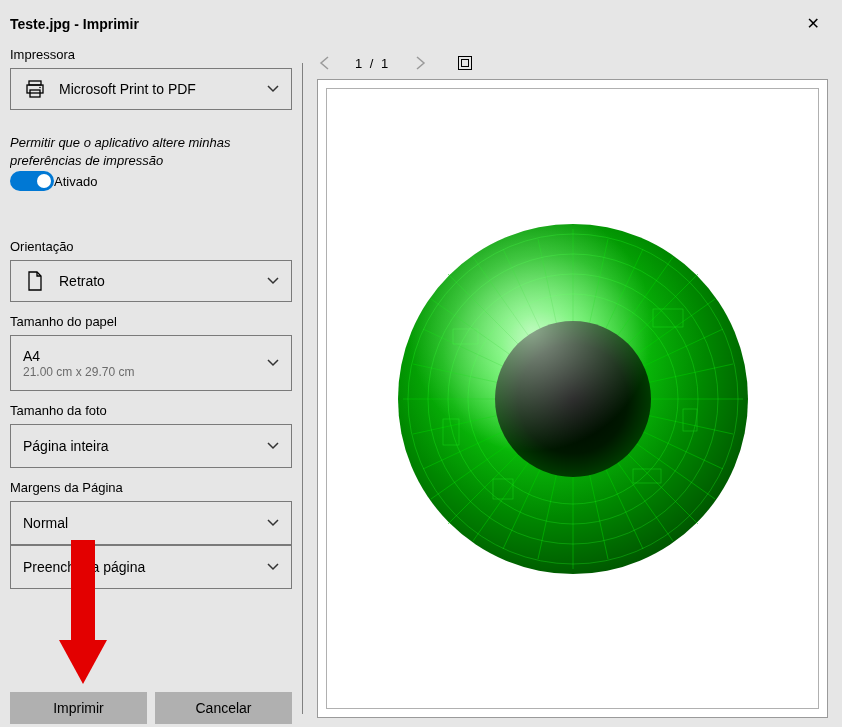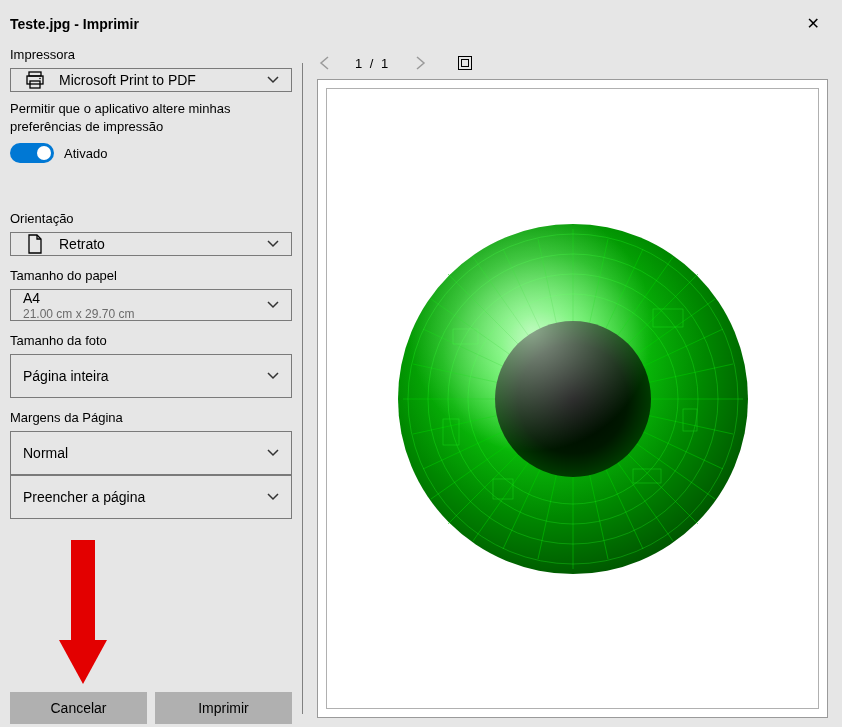--- a/index.html
+++ b/index.html
@@ -8,33 +8,33 @@
     .title-text { font-size: 14px; font-weight: 600; color: #000; }
     .close-x { font-size: 16px; color: #000; cursor: pointer; padding: 4px 8px; }
     .content { display: flex; height: calc(100% - 36px); }
     .left-panel { width: 302px; padding: 0 10px 10px 10px; display: flex; flex-direction: column; }
     .scroll-area { flex: 1; overflow: hidden; }
     .divider { width: 1px; background: #808080; margin-top: 20px; margin-bottom: 20px; }
     .right-panel { flex: 1; display: flex; flex-direction: column; padding: 0 14px 16px 14px; }
 
     .section-label { font-size: 13px; color: #000; margin-top: 12px; margin-bottom: 6px; }
     .section-label.first { margin-top: 4px; }
-    .permit-label { font-size: 13px; color: #000; margin-top: 8px; line-height: 1.35; }
-
-    .dropdown { height: 24px; border: 1px solid #7a7a7a; background: #e6e6e6; display: flex; align-items: center; padding: 0 12px; cursor: pointer; position: relative; }
+    .permit-label { font-size: 13px; color: #000; margin-top: 24px; line-height: 1.35; font-style: italic; }
+
+    .dropdown { height: 42px; border: 1px solid #7a7a7a; background: #e6e6e6; display: flex; align-items: center; padding: 0 12px; cursor: pointer; position: relative; }
     .dropdown.small { height: 44px; }
-    .dropdown.double { height: 32px; flex-direction: row; align-items: center; }
+    .dropdown.double { height: 56px; flex-direction: row; align-items: center; }
     .dd-icon { width: 24px; display: flex; align-items: center; justify-content: center; margin-right: 12px; }
     .dd-value { flex: 1; font-size: 14px; color: #000; }
     .dd-stack { display: flex; flex-direction: column; flex: 1; }
     .dd-sub { font-size: 12px; color: #6b6b6b; margin-top: 1px; }
     .chevron { width: 12px; height: 12px; display: flex; align-items: center; justify-content: center; }
     .chevron svg { stroke: #333; }
 
-    .toggle-row { display: flex; align-items: center; gap: 10px; margin-top: 8px; }
+    .toggle-row { display: flex; align-items: center; margin-top: 2px; }
     .toggle { width: 44px; height: 20px; background: #0078d4; border-radius: 10px; position: relative; cursor: pointer; }
     .toggle .knob { position: absolute; right: 3px; top: 3px; width: 14px; height: 14px; background: #fff; border-radius: 50%; }
     .toggle-label { font-size: 13px; color: #000; }
 
     .gap-large { height: 36px; }
 
     .action-row { display: flex; gap: 8px; margin-top: 10px; }
     .action-btn { flex: 1; height: 32px; border: none; background: #b0b0b0; font-size: 14px; color: #000; cursor: pointer; }
 
     .preview-toolbar { display: flex; align-items: center; justify-content: flex-start; gap: 22px; padding: 12px 0 8px 0; }
@@ -149,22 +149,22 @@
         <div class="chevron">
           <svg width="12" height="8" viewBox="0 0 12 8">
               <path d="M1 1l5 5 5-5" fill="none" stroke-width="1.5"></path>
             </svg>
         </div>
       </div>
 
     </div>
 
     <div class="action-row">
+      <button class="action-btn">Imprimir</button>
       <button class="action-btn">Cancelar</button>
-      <button class="action-btn">Imprimir</button>
     </div>
   </div>
 
   <div class="divider"></div>
 
   <div class="right-panel">
     <div class="preview-toolbar">
       <div class="nav-arrow">
         <svg width="16" height="16" viewBox="0 0 16 16">
             <path d="M11 2L4 8l7 6" fill="none" stroke="#9a9a9a" stroke-width="1.5"></path>

